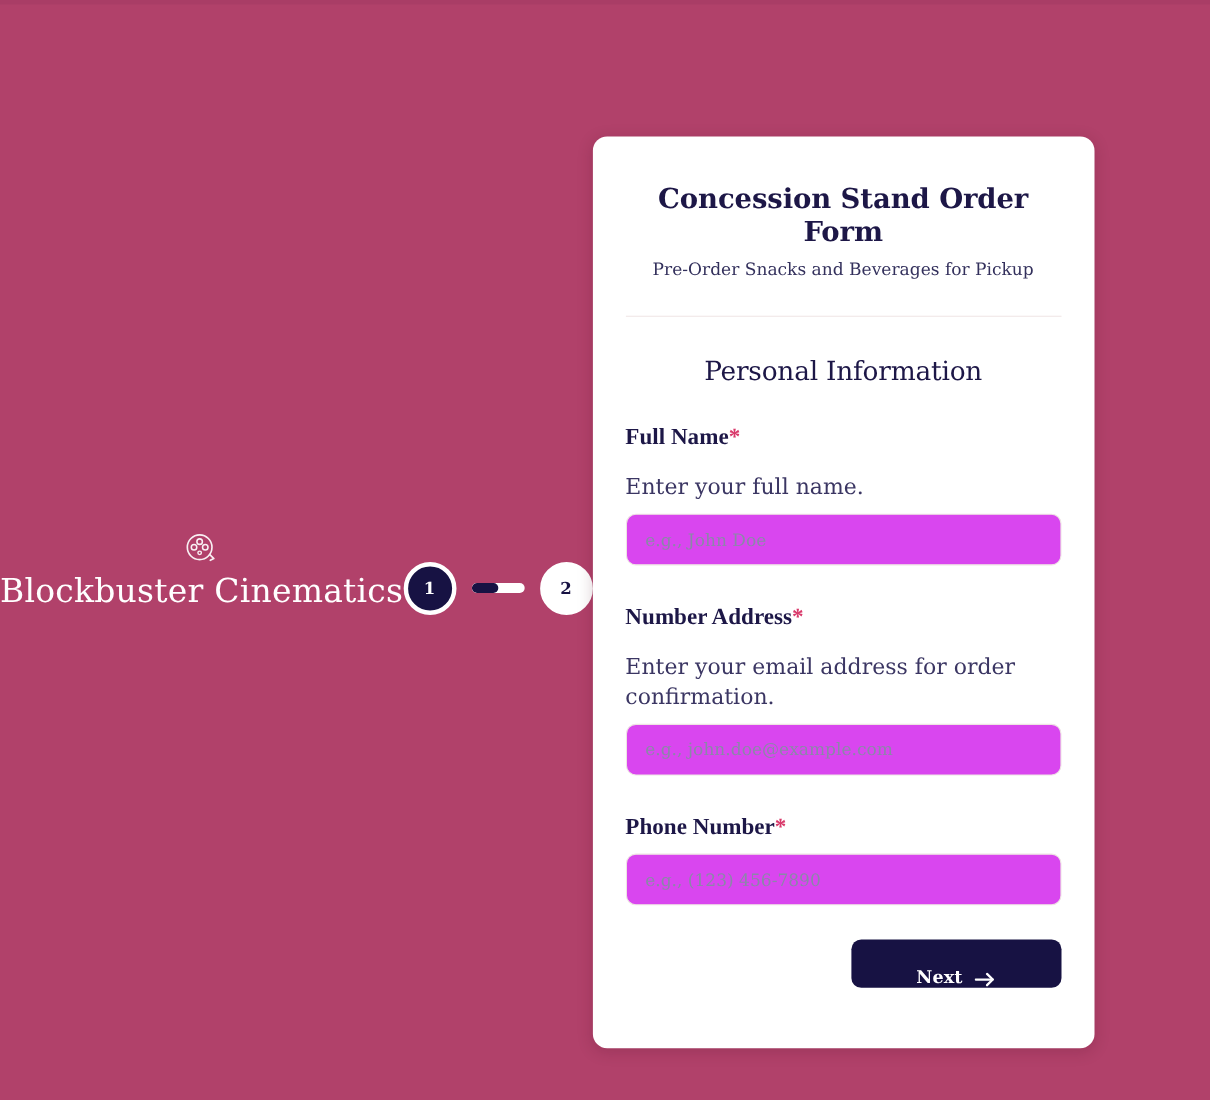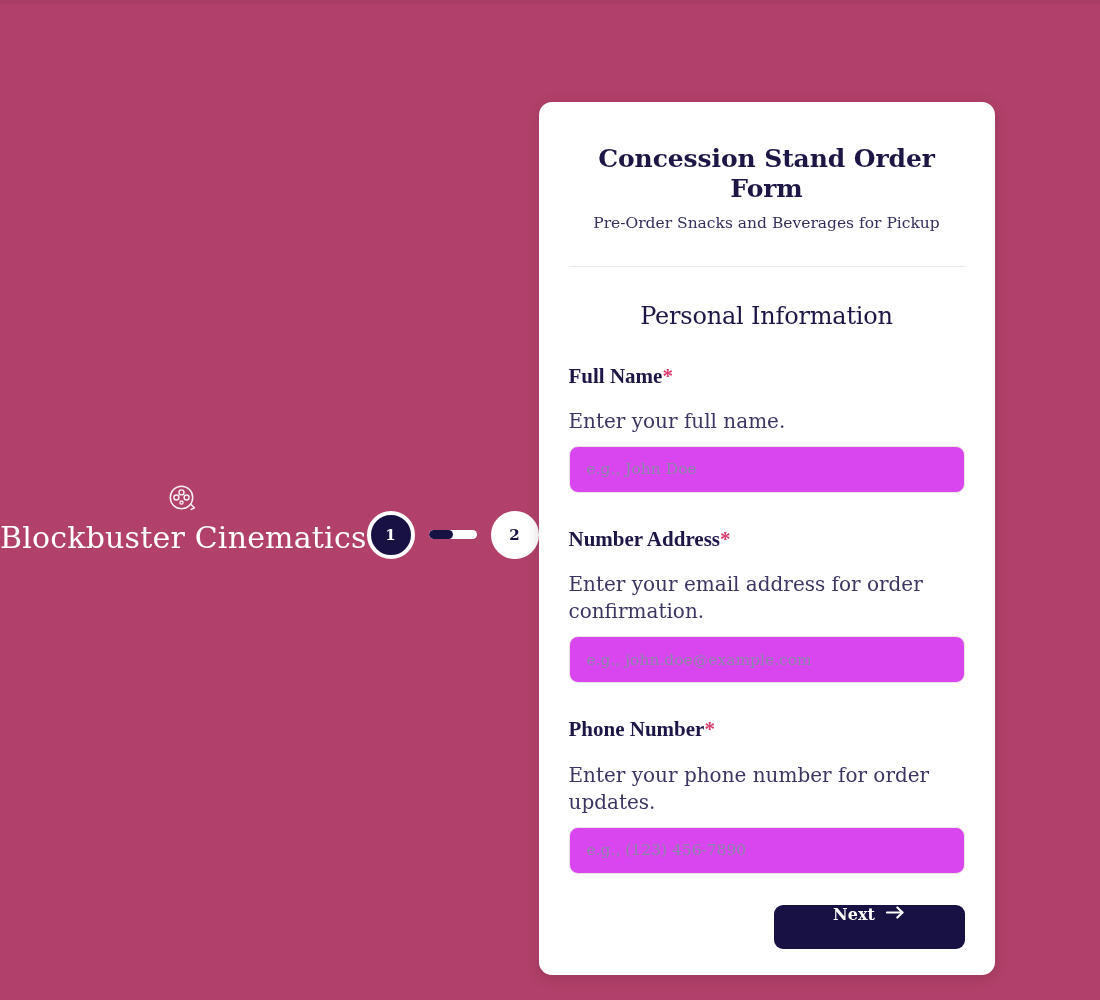--- a/index.html
+++ b/index.html
@@ -106,21 +106,21 @@
     background: #171243;
     border-radius: 5px;
   }
 
   
   .card {
     margin-top: 37px;
     width: 456px;
     background: #ffffff;
     border-radius: 13px;
-    padding: 42px 30px 26px 30px;
+    padding: 42px 30px 55px 30px;
     box-shadow: 0 3px 14px rgba(60, 10, 30, 0.18);
   }
 
   .card-header {
     text-align: center;
   }
 
   .form-title {
     font-family: "DejaVu Serif", "Liberation Serif", serif;
     font-size: 25px;
@@ -222,21 +222,21 @@
     min-width: 191px;
     height: 44px;
     background: #171243;
     color: #ffffff;
     border: 0;
     border-radius: 9px;
     font-family: "DejaVu Serif", "Liberation Serif", serif;
     font-size: 16px;
     font-weight: 700;
     display: inline-flex;
-    align-items: flex-start;
+    align-items: flex-end;
     justify-content: center;
     gap: 11px;
     cursor: pointer;
     letter-spacing: 0.1px;
   }
 
   .arrow-icon {
     width: 19px;
     height: 15px;
     display: block;
@@ -301,21 +301,20 @@
           <span>Number Address</span><span class="req-star">*</span>
         </div>
         <div class="field-hint">Enter your email address for order confirmation.</div>
         <input class="field-input" type="text" placeholder="e.g., john.doe@example.com" style="">
       </div>
 
       <div class="field">
         <div class="field-label">
           <span>Phone Number</span><span class="req-star">*</span>
         </div>
-        <div class="field-hint">Enter your phone number for order updates.</div>
         <input class="field-input" type="text" placeholder="e.g., (123) 456-7890" style="">
       </div>
 
     </div>
 
     <div class="card-footer">
       <button class="next-button">
         <span>Next</span>
         <span>
           <svg class="arrow-icon" viewBox="0 0 19 15" fill="none" aria-hidden="true">

